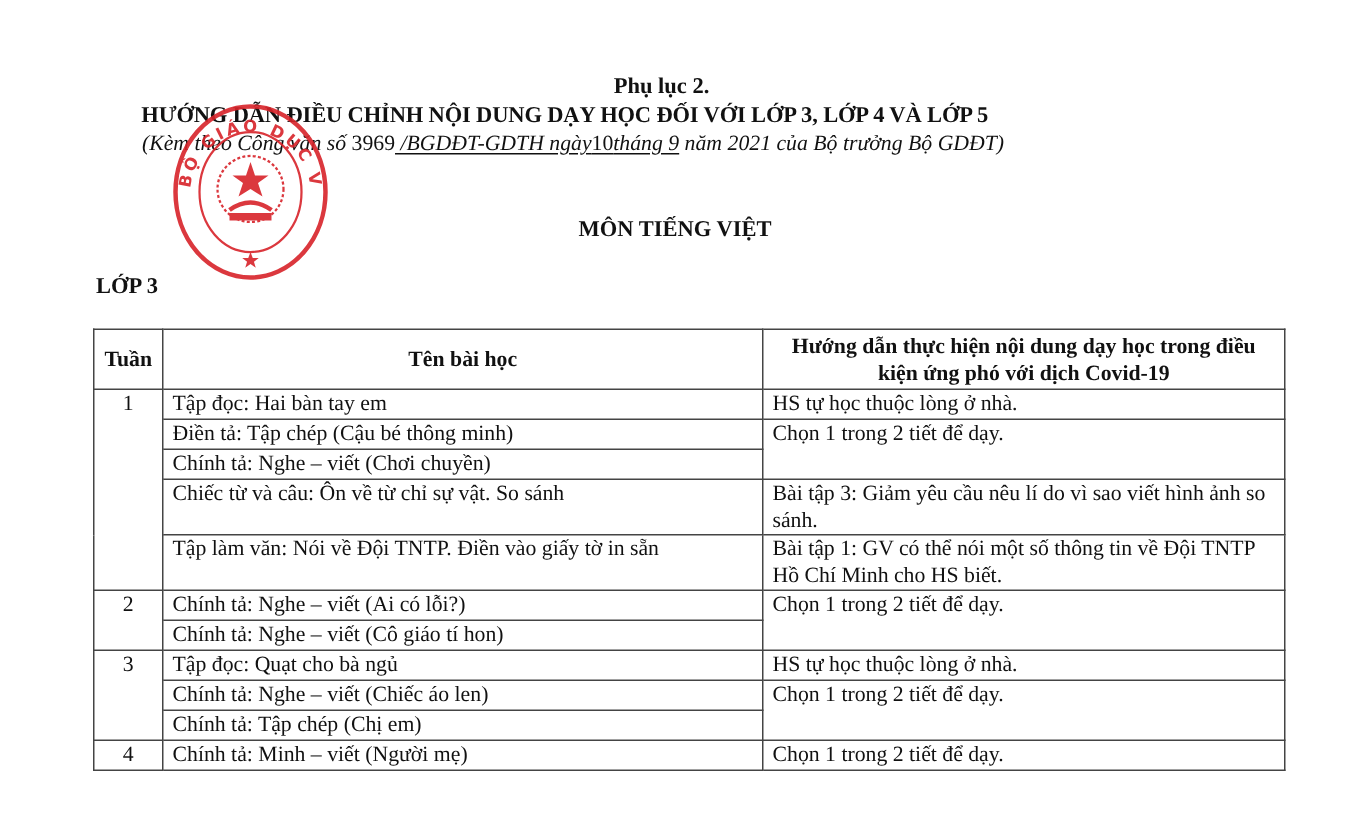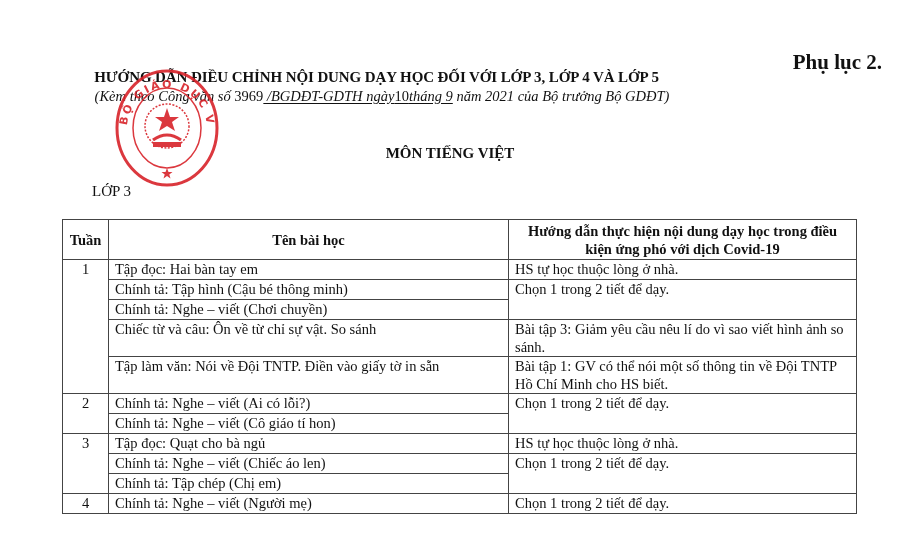--- a/index.html
+++ b/index.html
@@ -5,39 +5,39 @@
     html, body { margin: 0; padding: 0; }
     body {
       width: 900px; height: 549px; overflow: hidden;
       background: #ffffff; position: relative;
       font-family: "Liberation Serif", "DejaVu Serif", serif;
       color: #111111;
     }
     .page { position: absolute; left: 0; top: 0; width: 900px; height: 549px; }
     .appendix {
       position: absolute; left: 0; width: 882px; top: 50px;
-      text-align: right; font-weight: bold; font-size: 21px;
+      text-align: center; font-weight: bold; font-size: 15px;
     }
     .title {
       position: absolute; left: 0; width: 753px; top: 69px;
       text-align: center; font-weight: bold; font-size: 15px; letter-spacing: -0.1px;
     }
     .subtitle {
       position: absolute; left: 0; width: 764px; top: 88px;
       text-align: center; font-style: italic; font-size: 14.5px;
     }
     .subtitle .num { font-style: normal; }
     .subtitle .ul { text-decoration: underline; text-underline-offset: 2px; }
     .subject {
       position: absolute; left: 0; width: 900px; top: 145px;
       text-align: center; font-weight: bold; font-size: 15px;
     }
     .grade {
       position: absolute; left: 64px; top: 183px;
-      font-weight: normal; font-size: 15px; margin-left: 28px;
+      font-weight: bold; font-size: 15px;
     }
     .stamp {
       position: absolute; left: 115px; top: 68px; width: 104px; height: 120px;
       pointer-events: none; opacity: 0.9;
     }
     table.lessons {
       position: absolute; left: 62px; top: 219px;
       border-collapse: collapse; font-size: 14.5px; table-layout: fixed;
       width: 794px;
     }
@@ -102,21 +102,21 @@
       </tr>
     </thead>
     <tbody>
 
       <tr class="r1">
         <td class="week" rowspan="5">1</td>
         <td class="lesson">Tập đọc: Hai bàn tay em</td>
         <td class="guide">HS tự học thuộc lòng ở nhà.</td>
       </tr>
       <tr class="r1">
-        <td class="lesson">Chính tả: Tập hình (Cậu bé thông minh)</td>
+        <td class="lesson">Điền tả: Tập chép (Cậu bé thông minh)</td>
         <td class="guide" rowspan="2">Chọn 1 trong 2 tiết để dạy.</td>
       </tr>
       <tr class="r1">
         <td class="lesson">Chính tả: Nghe – viết (Chơi chuyền)</td>
       </tr>
       <tr class="r2">
         <td class="lesson">Chiếc từ và câu: Ôn về từ chỉ sự vật. So sánh</td>
         <td class="guide">Bài tập 3: Giảm yêu cầu nêu lí do vì sao viết hình ảnh so sánh.</td>
       </tr>
       <tr class="r2">
@@ -141,18 +141,18 @@
       <tr class="r1">
         <td class="lesson">Chính tả: Nghe – viết (Chiếc áo len)</td>
         <td class="guide" rowspan="2">Chọn 1 trong 2 tiết để dạy.</td>
       </tr>
       <tr class="r1">
         <td class="lesson">Chính tả: Tập chép (Chị em)</td>
       </tr>
 
       <tr class="r1">
         <td class="week">4</td>
-        <td class="lesson">Chính tả: Nghe – viết (Người mẹ)</td>
+        <td class="lesson">Chính tả: Minh – viết (Người mẹ)</td>
         <td class="guide">Chọn 1 trong 2 tiết để dạy.</td>
       </tr>
     </tbody>
   </table>
 </div>
 
 </body></html>

